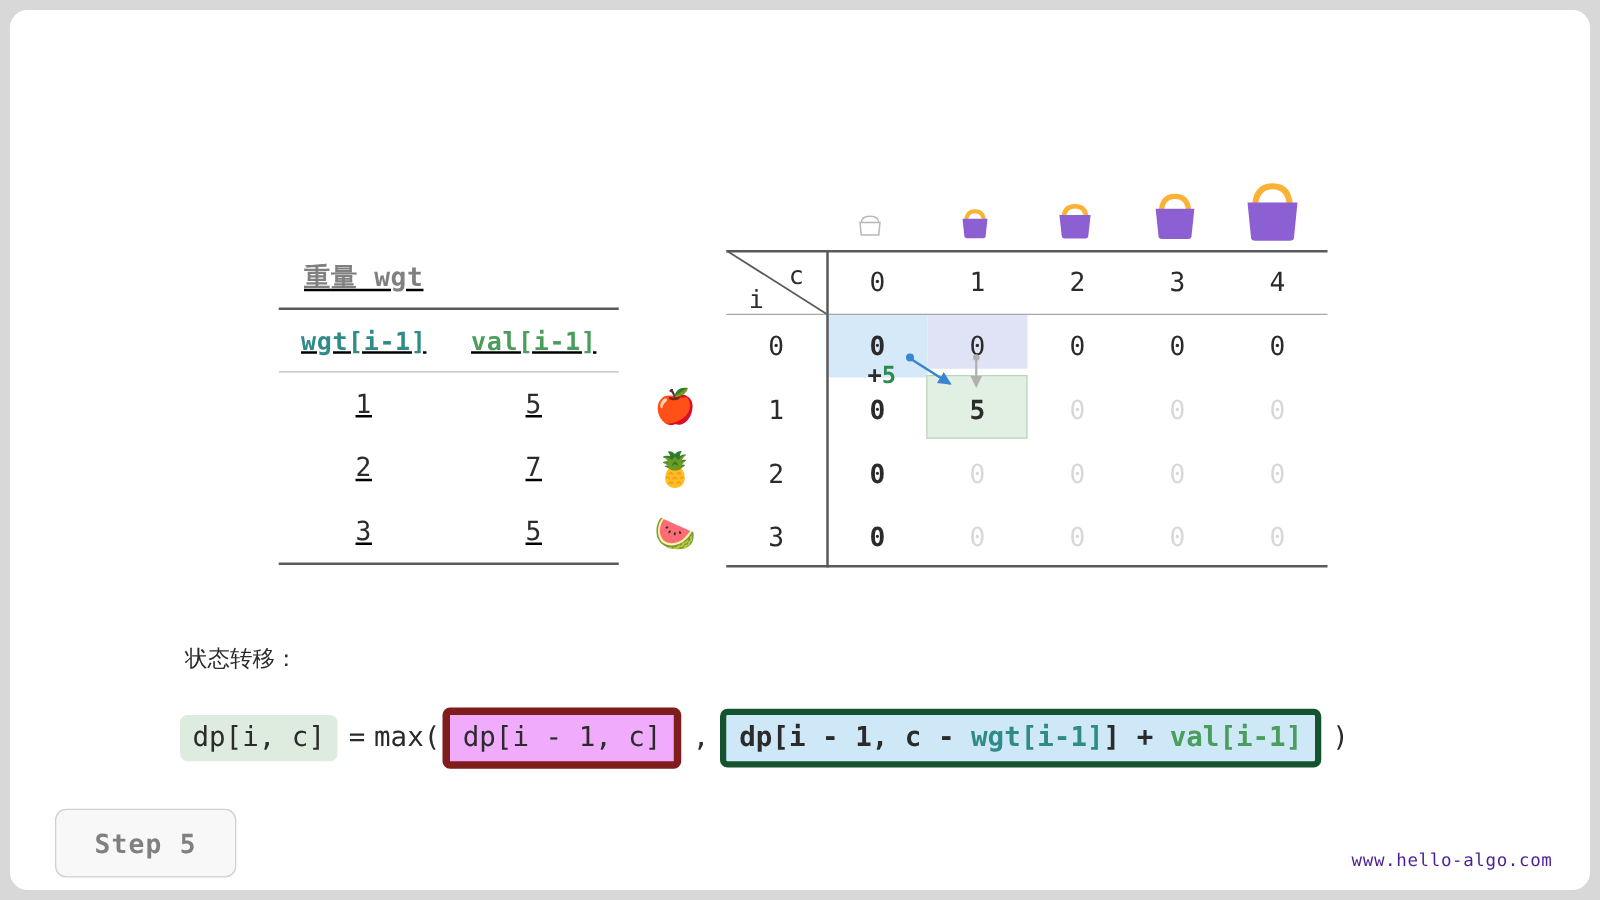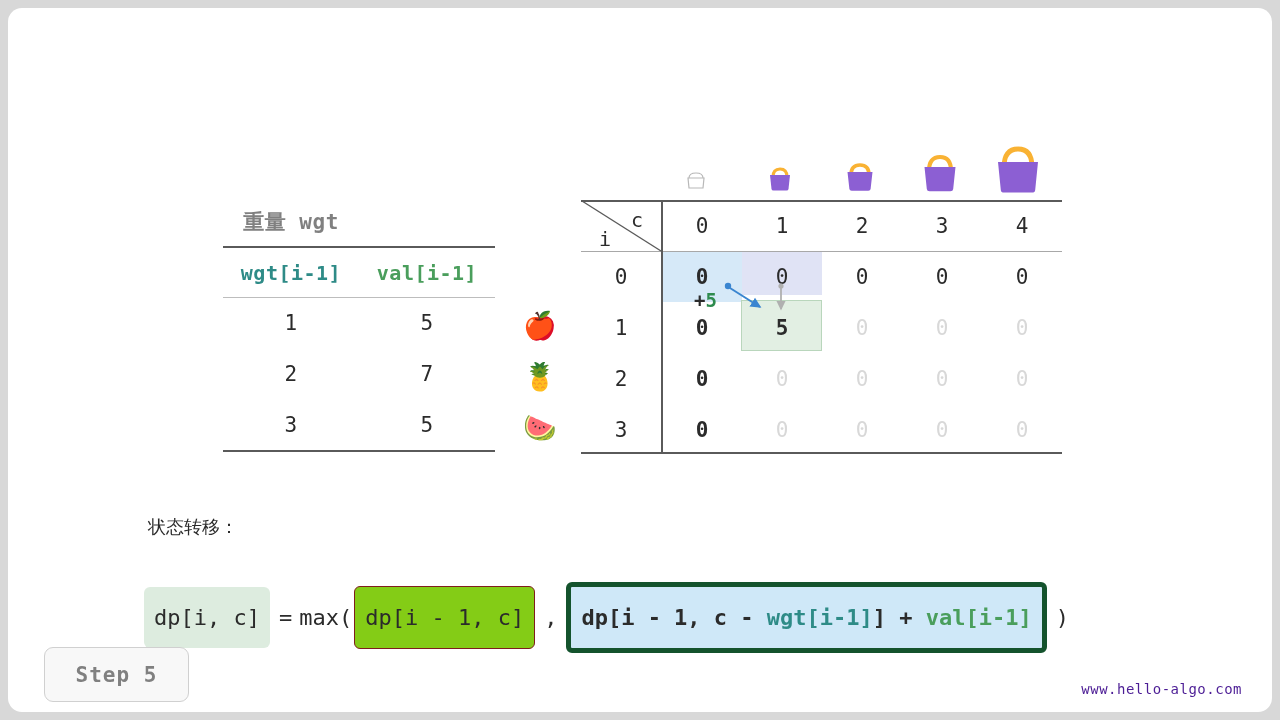--- a/index.html
+++ b/index.html
@@ -15,20 +15,21 @@
     width: 1264px; height: 704px;
     background: #ffffff;
     border-radius: 14px;
   }
 
   
   #item-table {
     position: absolute;
     left: 215px; top: 190px;
     width: 272px;
+    text-decoration: underline;
   }
   #item-table .it-row {
     display: flex;
     height: 51px;
     align-items: center;
   }
   #item-table .it-cell {
     flex: 0 0 50%;
     text-align: center;
     font-size: 21px;
@@ -109,24 +110,24 @@
     font-size: 18px; color: #2b2b2b;
     font-family: "DejaVu Sans", "Liberation Sans", sans-serif;
   }
   #formula {
     position: absolute; left: 134px; top: 558px;
     display: flex; align-items: center;
     font-size: 22px; color: #2b2b2b;
     white-space: nowrap;
   }
   #formula .chip {
-    padding: 18px 10px; border-radius: 6px; margin: 16px 2px;
+    padding: 6px 10px; border-radius: 6px; margin: 0 2px;
   }
   #formula .chip-green  { background: #ddecdf; }
-  #formula .chip-purple { background: #84cc16; border: 1px solid #7f1d1d; }
+  #formula .chip-purple { background: #f0abfc; border: 6px solid #7f1d1d; }
   #formula .chip-blue   { background: #cfe8f8; border: 5px solid #14532d; font-weight: bold; }
   #formula .op { padding: 0 7px; }
   #formula .t-wgt { color: #2e8b87; }
   #formula .t-val { color: #4a9e5c; }
 
   
   #step-badge {
     position: absolute; left: 36px; top: 639px;
     width: 145px; height: 55px;
     background: #f8f8f8;

